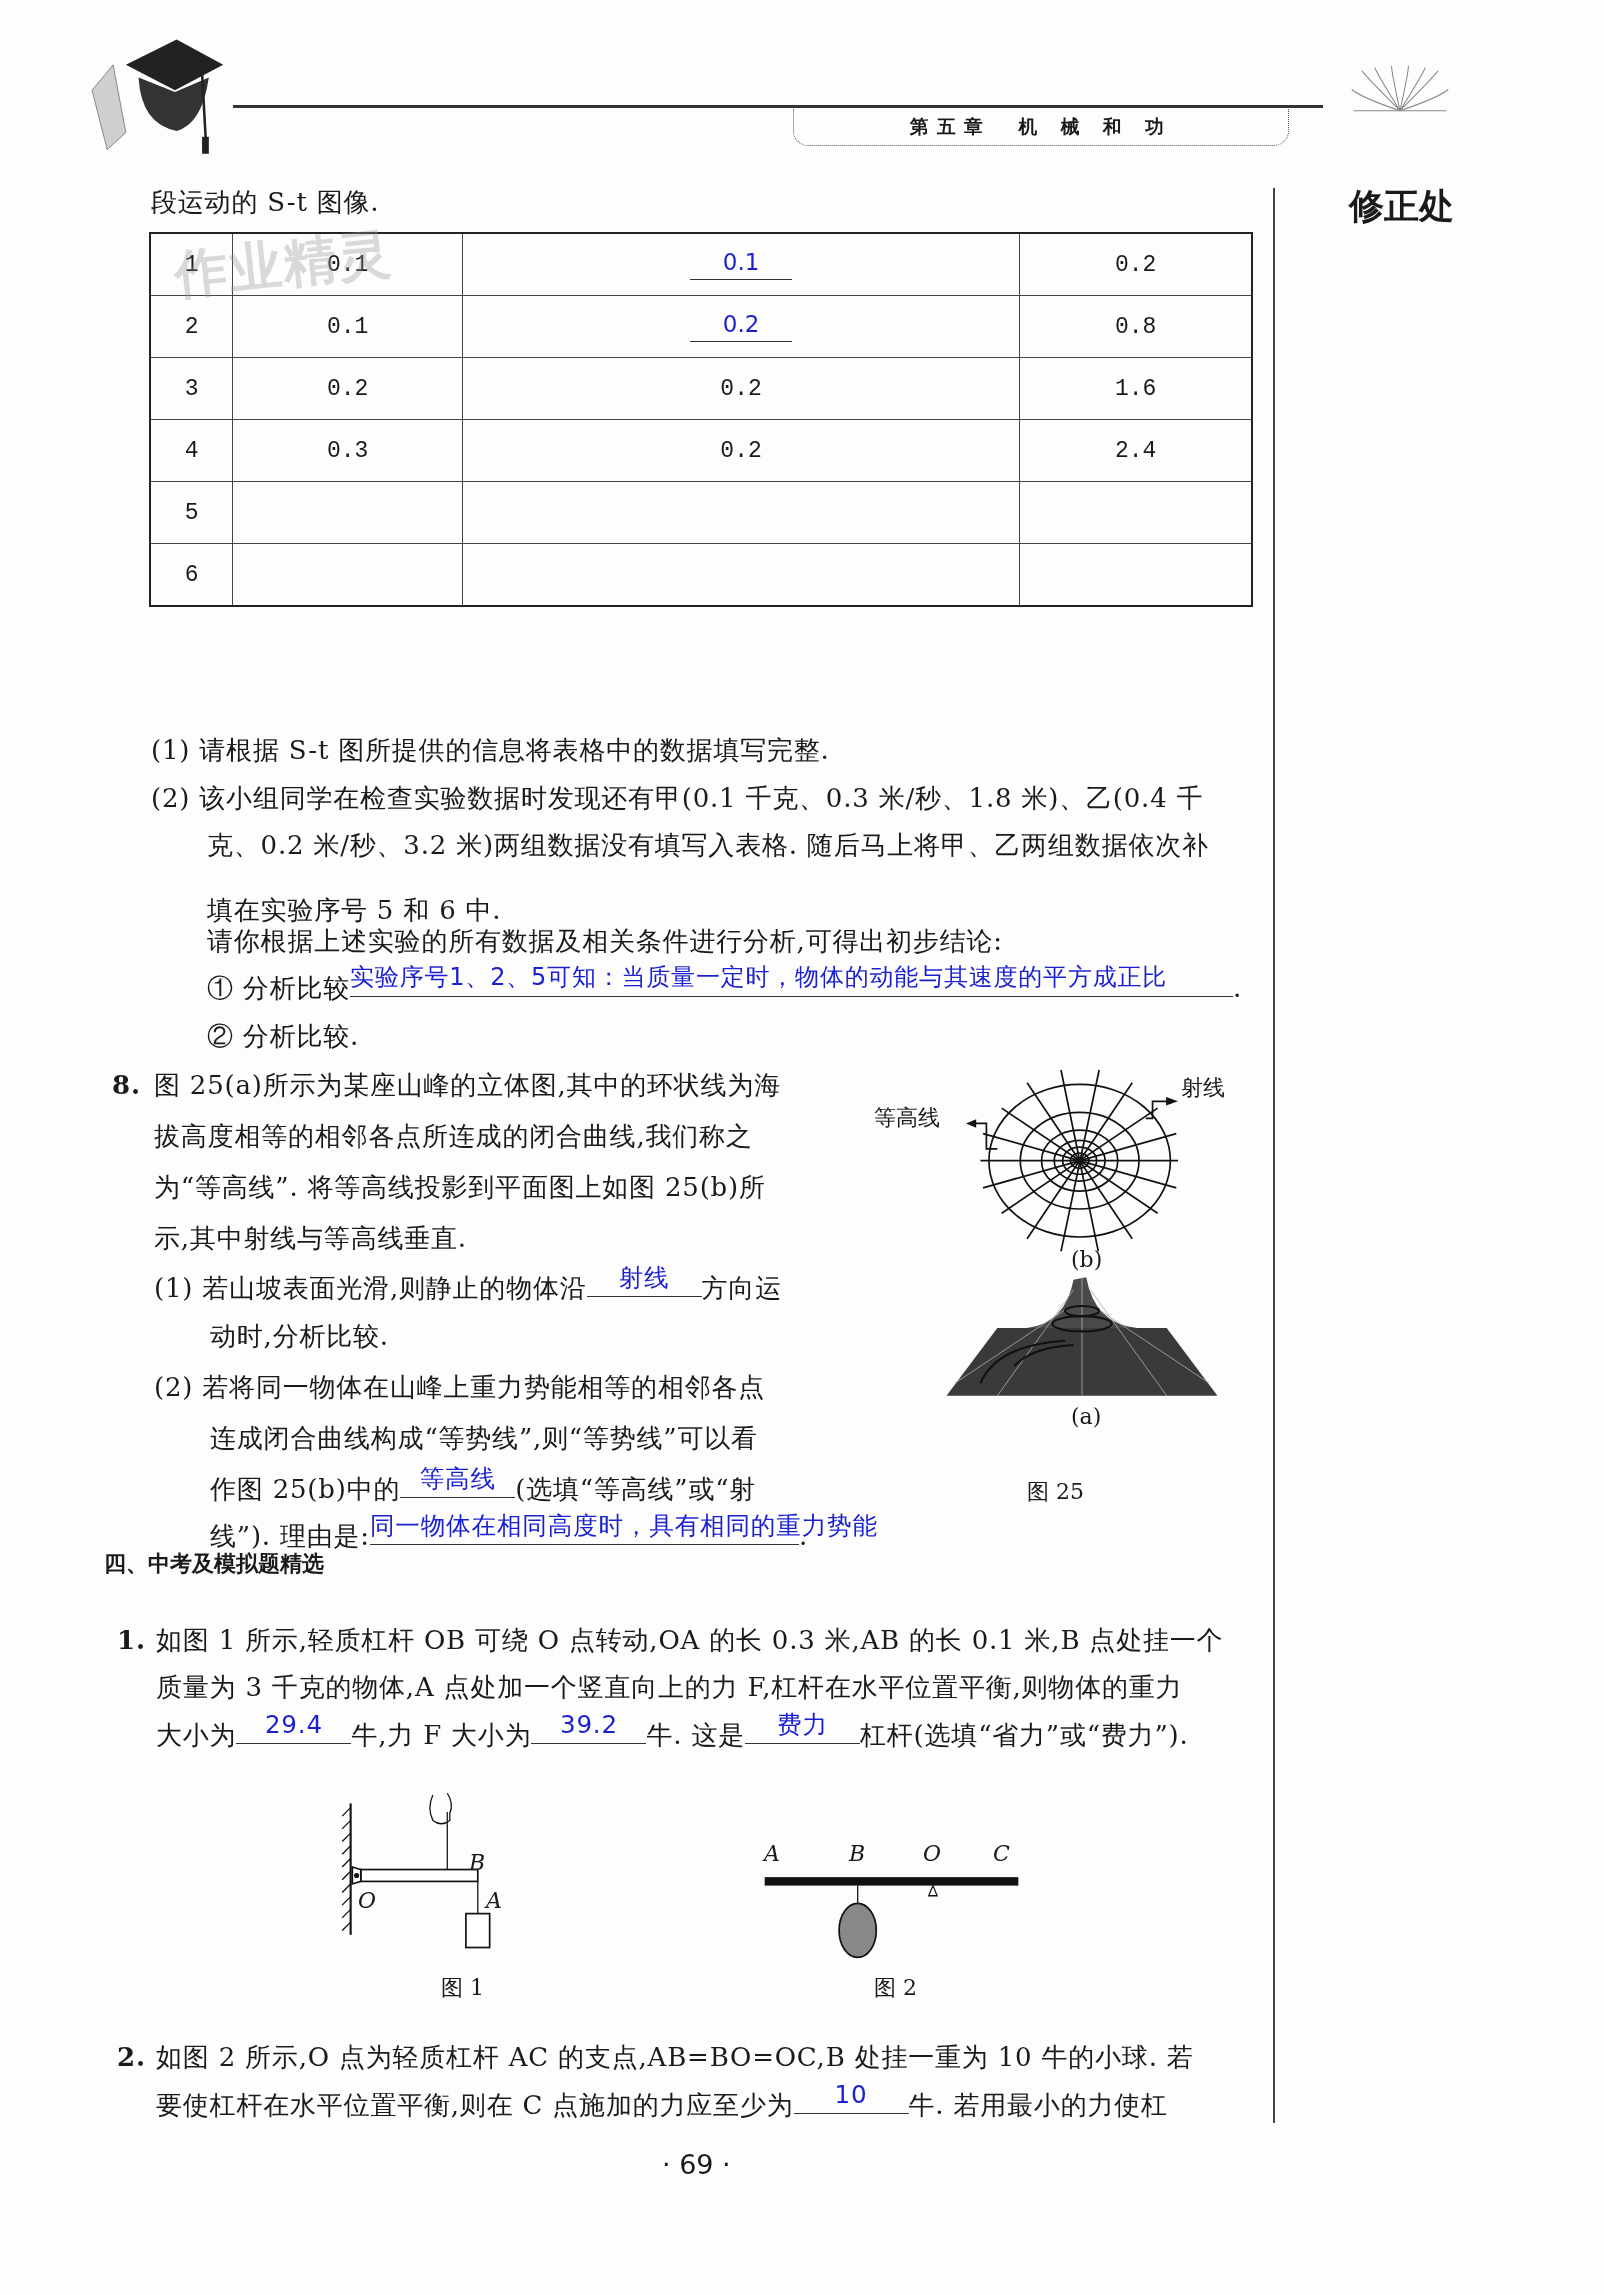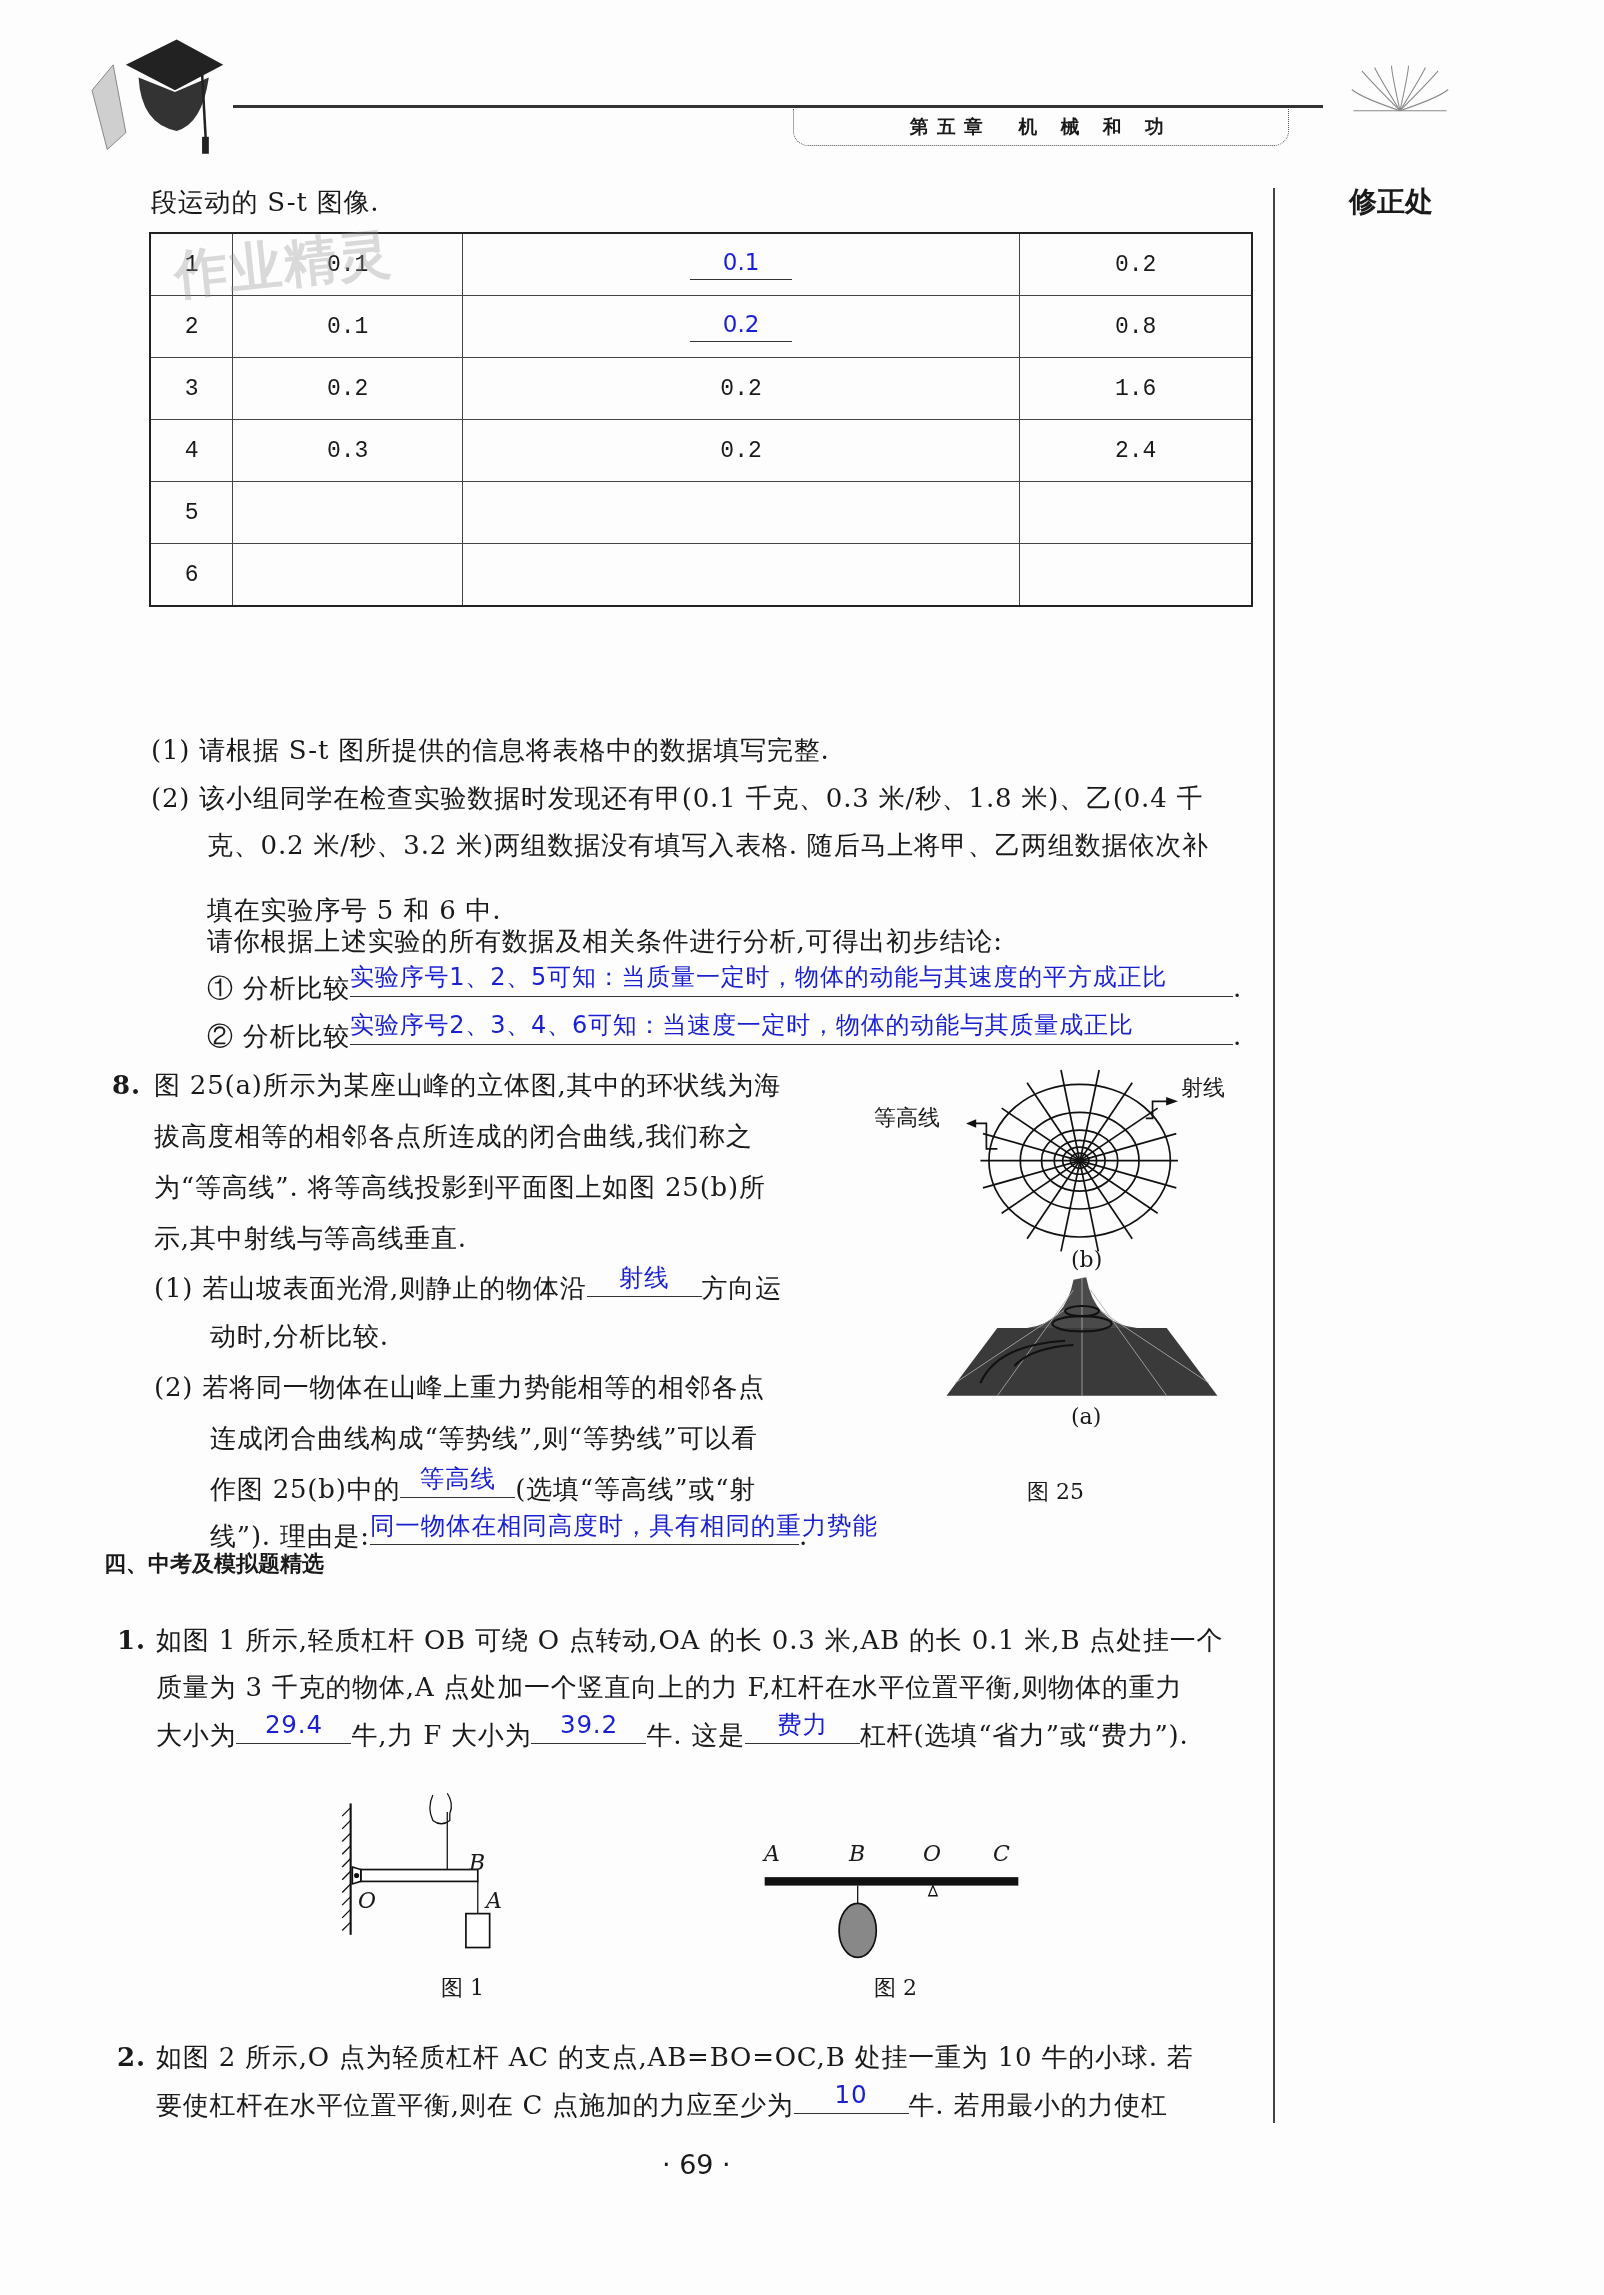--- a/index.html
+++ b/index.html
@@ -8,21 +8,21 @@
   .abs { position:absolute; }
   .txt { font-size:26px; line-height:49px; white-space:nowrap; letter-spacing:0.8px; }
   .blue { color:#1a1fd0; font-family:"DejaVu Sans","Liberation Sans",sans-serif; }
   .blank { display:inline-block; border-bottom:1.7px solid #333; text-align:center; position:relative; height:32px; vertical-align:baseline; }
   .blank .ans { position:absolute; left:0; right:0; bottom:5.1px; font-size:24.6px; line-height:25.5px; }
   .hline { position:absolute; background:#333; }
   
   .cap { left:75px; top:31px; width:161px; height:127px; }
   .chapter-box { left:793px; top:109px; width:494px; height:36px; border:1.7px dotted #555; border-top:none; border-radius:0 0 15.3px 15.3px; display:flex; align-items:center; justify-content:center; font-weight:bold; font-size:18.7px; letter-spacing:8.5px; font-family:"DejaVu Sans",sans-serif; }
   .vrule { left:1273px; top:188px; width:1.7px; height:1935px; background:#444; }
-  .fix { left:1349px; top:183px; font-size:28px; font-weight:bold; font-family:"DejaVu Sans",sans-serif; }
+  .fix { left:1349px; top:183px; font-size:35px; font-weight:bold; font-family:"DejaVu Sans",sans-serif; }
   
   table.data { position:absolute; left:149px; top:232px; width:1104px; border-collapse:collapse; border:2.5px solid #222; }
   table.data td { border:1.7px solid #444; text-align:center; font-size:23px; font-family:"Liberation Mono","DejaVu Sans Mono",monospace; height:61px; padding:0; }
   table.data tr.head td { height:87px; font-family:"DejaVu Serif",serif; font-size:23px; line-height:32px; }
   .cellblank { display:inline-block; width:102px; border-bottom:1.7px solid #333; padding-bottom:3.4px; }
   .watermark { color:rgba(150,150,150,0.35); font-size:53px; font-weight:bold; font-family:"DejaVu Sans",sans-serif; letter-spacing:1.7px; transform:rotate(-6deg); }
   .section { font-size:22px; font-weight:bold; font-family:"DejaVu Sans",sans-serif; }
   .qnum { font-weight:bold; }
   .fig-label { font-size:22px; font-family:"DejaVu Serif",serif; }
 </style>
@@ -106,21 +106,21 @@
 <div class="abs txt" style="left:151px; top:726px;">(1) 请根据 S-t 图所提供的信息将表格中的数据填写完整.</div>
 <div class="abs txt" style="left:151px; top:774px;">(2) 该小组同学在检查实验数据时发现还有甲(0.1 千克、0.3 米/秒、1.8 米)、乙(0.4 千</div>
 <div class="abs txt" style="left:207px; top:821px;">克、0.2 米/秒、3.2 米)两组数据没有填写入表格. 随后马上将甲、乙两组数据依次补</div>
 <div class="abs txt" style="left:207px; top:886px;">填在实验序号 5 和 6 中.</div>
 <div class="abs txt" style="left:207px; top:917px;">请你根据上述实验的所有数据及相关条件进行分析,可得出初步结论:</div>
 
 <div class="abs txt" style="left:207px; top:964px;">
   <span>① 分析比较</span><span class="blank" style="width:883px;"><span class="ans blue" style="text-align:left; white-space:nowrap; font-size:24px;">实验序号1、2、5可知：当质量一定时，物体的动能与其速度的平方成正比</span></span>.
 </div>
 <div class="abs txt" style="left:207px; top:1012px;">
-  <span>② 分析比较</span><span class="blank" style="width:883px;"><span class="ans blue" style="text-align:left; white-space:nowrap; font-size:24px;">实验序号2、3、4、6可知：当速度一定时，物体的动能与其质量成正比</span></span>.
+  <span>② 分析比较</span>.
 </div>
 
 <div class="abs txt qnum" style="left:112px; top:1061px;">8.</div>
 <div class="abs txt" style="left:154px; top:1061px;">图 25(a)所示为某座山峰的立体图,其中的环状线为海</div>
 <div class="abs txt" style="left:154px; top:1112px;">拔高度相等的相邻各点所连成的闭合曲线,我们称之</div>
 <div class="abs txt" style="left:154px; top:1163px;">为“等高线”. 将等高线投影到平面图上如图 25(b)所</div>
 <div class="abs txt" style="left:154px; top:1214px;">示,其中射线与等高线垂直.</div>
 
 <div class="abs txt" style="left:154px; top:1237px; line-height:102px;">
   <span>(1) 若山坡表面光滑,则静止的物体沿</span><span class="blank" style="width:115px;"><span class="ans blue">射线</span></span><span>方向运</span>

